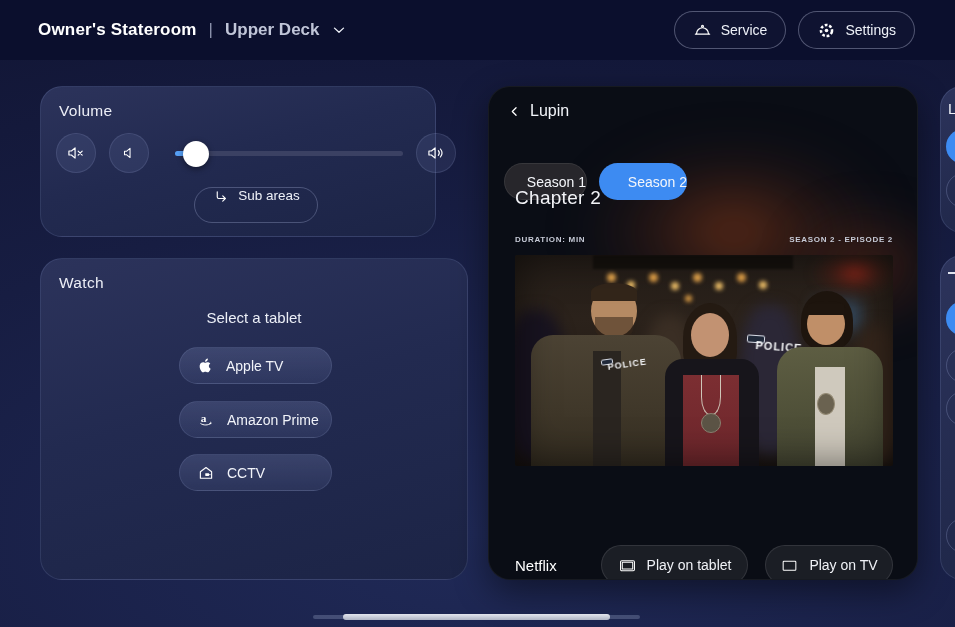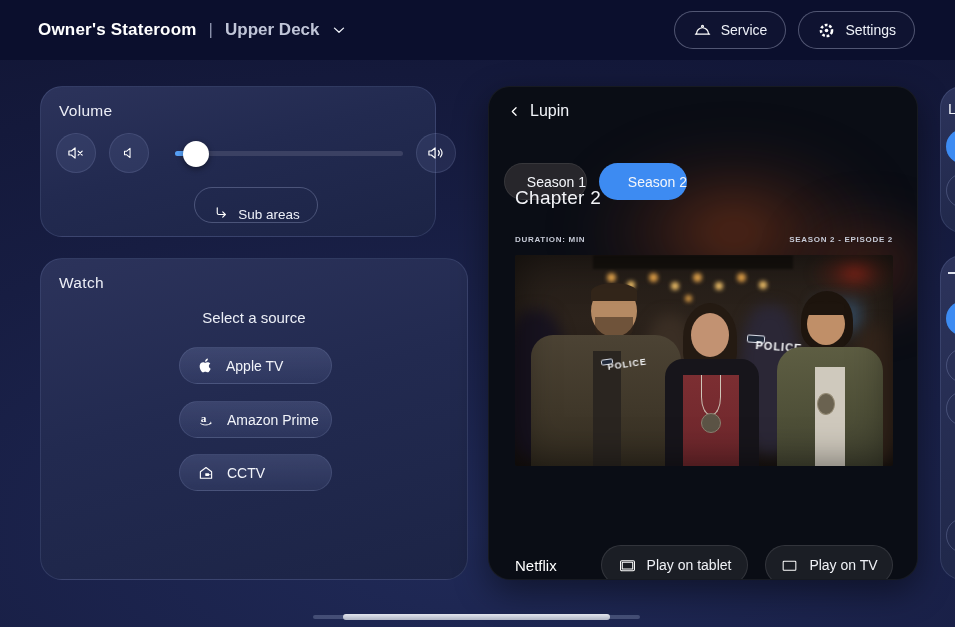--- a/index.html
+++ b/index.html
@@ -37,21 +37,21 @@
   .vol-row-y { top:46px; }
   .slider { position:absolute; left:134px; top:64px; width:228px; height:5px;
     border-radius:3px; background:#3b4163; cursor:pointer; }
   .slider-fill { position:absolute; left:0; top:0; height:5px; border-radius:3px;
     background:var(--slider-blue,#57a1f8); }
   .slider-thumb { position:absolute; top:2px; width:26px; height:26px; border-radius:50%;
     background:#fff; transform:translate(-50%,-50%); box-shadow:0 2px 6px rgba(0,0,0,.45);
     cursor:grab; }
   .subareas-btn { position:absolute; left:153px; top:100px; width:124px; height:36px;
     border-radius:19px; border:1px solid rgba(190,200,240,.28); color:#eef1f8;
-    display:flex; align-items:flex-end; justify-content:center; gap:8px; font-size:13.5px;
+    display:flex; align-items:flex-start; justify-content:center; gap:8px; font-size:13.5px;
     background:transparent; cursor:pointer; }
 
   
   .watch-panel { left:40px; top:258px; width:428px; height:322px; }
   .watch-prompt { position:absolute; left:0; top:50px; width:100%; text-align:center;
     color:#eceff7; font-size:15px; }
   .source-btn { position:absolute; left:138px; width:153px; height:37px; border-radius:19px;
     background:linear-gradient(180deg, rgba(160,175,225,.20), rgba(130,145,200,.12));
     border:1px solid rgba(170,182,230,.14); display:flex; align-items:center;
     padding-left:17px; gap:12px; color:#f1f3f9; font-size:14px; cursor:pointer; }
@@ -209,21 +209,21 @@
             <path d="M7 5v7a2 2 0 0 0 2 2h8.5"></path>
             <path d="M14.3 10.5l3.5 3.5-3.5 3.5"></path>
           </svg>
       </span>
       <span>Sub areas</span>
     </div>
   </div>
 
   <div class="panel watch-panel">
     <div class="panel-title">Watch</div>
-    <div class="watch-prompt">Select a source</div>
+    <div class="watch-prompt">Select a tablet</div>
 
     <div class="source-btn" style="top:88px;">
       <span class="icon">
         <svg width="17" height="17" viewBox="0 0 24 24" fill="#fff">
             <path d="M16.7 12.9c0-2.4 2-3.5 2.1-3.6-1.1-1.7-2.9-1.9-3.5-2-1.5-.1-2.9.9-3.7.9-.8 0-1.9-.9-3.2-.86-1.6.02-3.1.96-3.9 2.4-1.7 2.9-.4 7.2 1.2 9.5.8 1.15 1.7 2.4 3 2.36 1.2-.05 1.7-.78 3.1-.78 1.4 0 1.9.78 3.2.75 1.3-.02 2.1-1.17 2.9-2.33.9-1.35 1.3-2.66 1.3-2.73-.03-.01-2.5-.96-2.5-3.8z"></path>
             <path d="M14.4 5.3c.7-.85 1.1-2 1-3.1-1 .04-2.2.66-2.9 1.5-.64.74-1.2 1.93-1.05 3.07 1.1.09 2.25-.56 2.95-1.47z"></path>
           </svg>
       </span>
       <span>Apple TV</span>
     </div>

